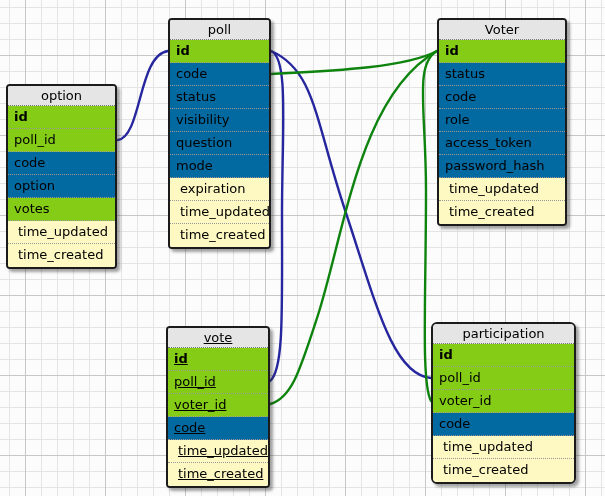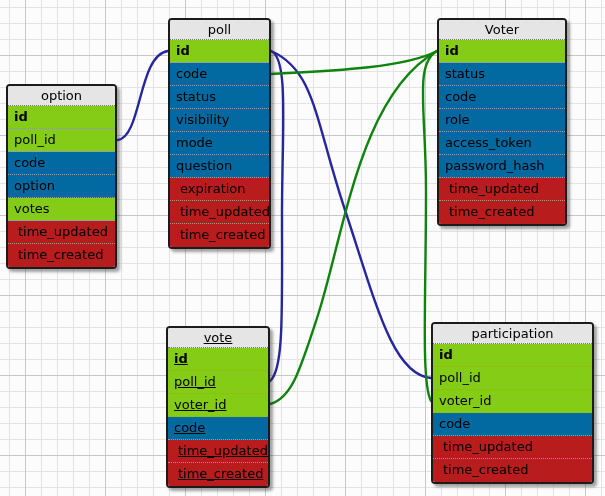--- a/index.html
+++ b/index.html
@@ -59,21 +59,21 @@
     line-height: 22px;
     padding-left: 6px;
     border-bottom: 1px dotted #999999;
     white-space: nowrap;
     cursor: default;
   }
   .table-row:last-child { border-bottom: none; }
   .table-row.bold { font-weight: bold; }
   .c-yellow { background: #84cc16; }
   .c-pink   { background: #0369a1; }
-  .c-green  { background: #b91c1c; padding-left: 10px; }
+  .c-green  { background: #fef9c3; padding-left: 10px; }
 </style>
 </head>
 <body>
 
 <div class="canvas">
   <svg class="relations-layer" viewBox="0 0 605 496" xmlns="http://www.w3.org/2000/svg">
       <path d="M 118,140 C 142,136 138,55 168,51" stroke="#26269e"></path>
       <path d="M 271,51 C 289,58 282,130 282,215 C 282,310 284,370 270,381" stroke="#26269e"></path>
       <path d="M 271,51 C 315,70 315,120 345,210 C 375,300 392,375 431,378" stroke="#26269e"></path>
       <path d="M 271,74 C 330,71 405,68 437,51" stroke="#0e830e"></path>
@@ -89,22 +89,22 @@
       <div class="table-row c-yellow">votes</div>
       <div class="table-row c-green">time_updated</div>
       <div class="table-row c-green">time_created</div>
     </div>
     <div class="table-card" style="left: 168px; top: 18px; width: 103px;">
       <div class="table-header">poll</div>
       <div class="table-row c-yellow bold">id</div>
       <div class="table-row c-pink">code</div>
       <div class="table-row c-pink">status</div>
       <div class="table-row c-pink">visibility</div>
+      <div class="table-row c-pink">question</div>
       <div class="table-row c-pink">mode</div>
-      <div class="table-row c-pink">question</div>
       <div class="table-row c-green">expiration</div>
       <div class="table-row c-green">time_updated</div>
       <div class="table-row c-green">time_created</div>
     </div>
     <div class="table-card" style="left: 437px; top: 18px; width: 130px;">
       <div class="table-header">Voter</div>
       <div class="table-row c-yellow bold">id</div>
       <div class="table-row c-pink">status</div>
       <div class="table-row c-pink">code</div>
       <div class="table-row c-pink">role</div>
@@ -115,21 +115,21 @@
     </div>
     <div class="table-card" style="left: 166px; top: 326px; width: 104px; text-decoration: underline;">
       <div class="table-header">vote</div>
       <div class="table-row c-yellow bold">id</div>
       <div class="table-row c-yellow">poll_id</div>
       <div class="table-row c-yellow">voter_id</div>
       <div class="table-row c-pink">code</div>
       <div class="table-row c-green">time_updated</div>
       <div class="table-row c-green">time_created</div>
     </div>
-    <div class="table-card" style="left: 431px; top: 322px; width: 163px;">
+    <div class="table-card" style="left: 431px; top: 322px; width: 145px; border-radius: 6px;">
       <div class="table-header">participation</div>
       <div class="table-row c-yellow bold">id</div>
       <div class="table-row c-yellow">poll_id</div>
       <div class="table-row c-yellow">voter_id</div>
       <div class="table-row c-pink">code</div>
       <div class="table-row c-green">time_updated</div>
       <div class="table-row c-green">time_created</div>
     </div>
   </div>
 

